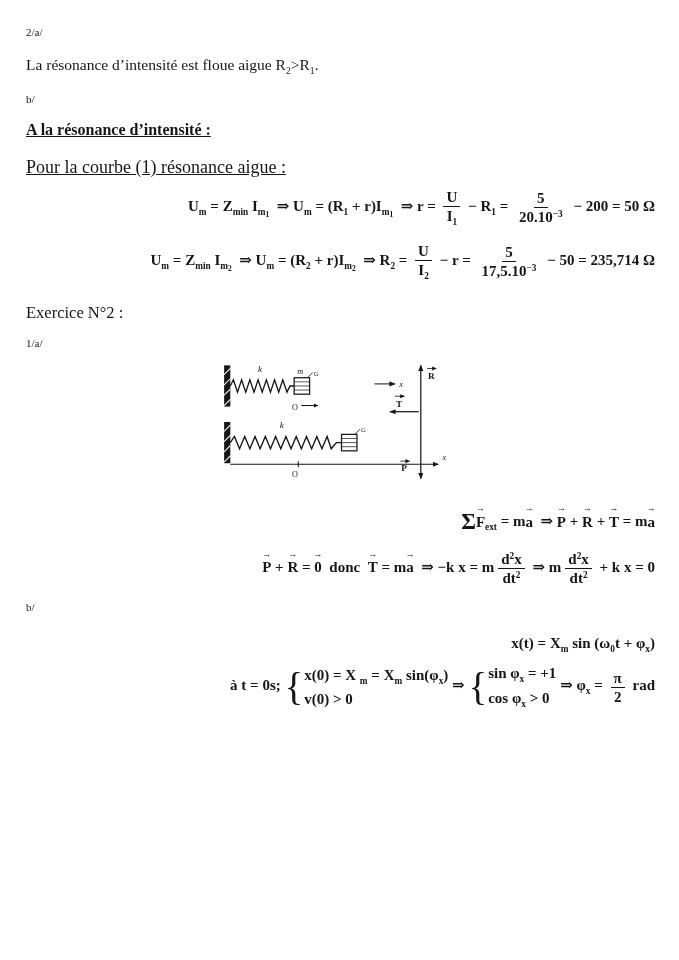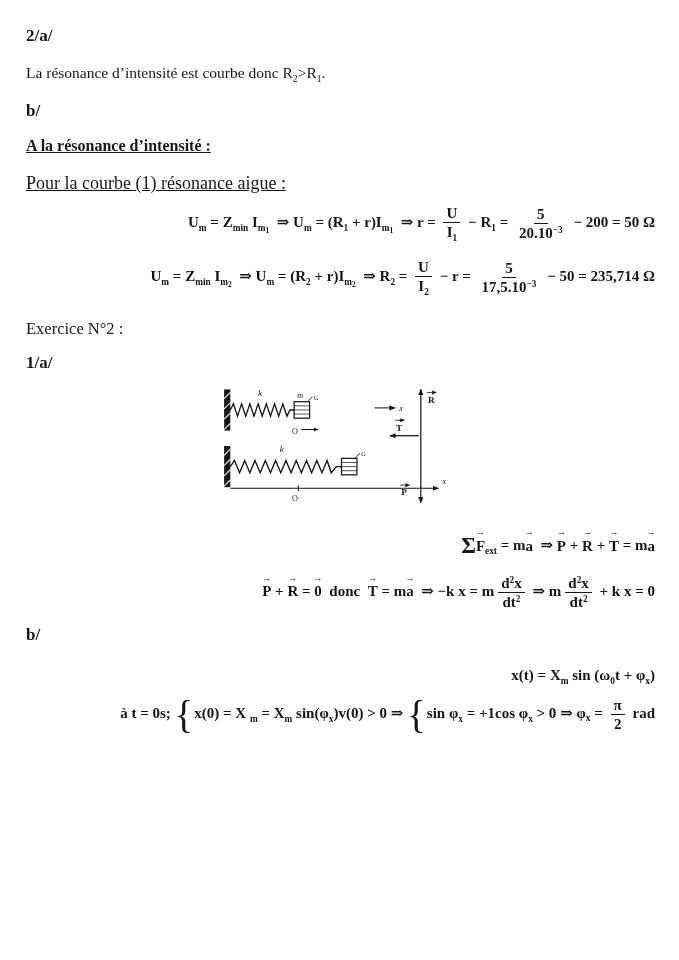--- a/index.html
+++ b/index.html
@@ -6,21 +6,21 @@
   html, body { margin: 0; padding: 0; }
   body {
     width: 679px; height: 960px;
     background: #ffffff;
     color: #161616;
     font-family: "Liberation Serif", "DejaVu Serif", serif;
     overflow: hidden;
   }
   .page { padding: 26px 24px 0 26px; }
 
-  .txt { font-size: 17px; margin: 0 0 16px 0; font-weight: bold; }
+  .txt { font-size: 11px; margin: 0 0 16px 0; }
   .heading-bi {
     font-size: 16px; font-weight: 700; 
     text-decoration: underline; margin: 0 0 18px 0;
   }
   .underline-h { font-size: 18px; text-decoration: underline; margin: 0 0 10px 0; }
   .bold-h { font-size: 16.5px; font-weight: 400; margin: 0 0 14px 0; }
 
   .formula {
     font-size: 15px; font-weight: 700; line-height: 1.9;
     white-space: pre; margin: 0 0 14px 2px; text-align: right;
@@ -40,34 +40,34 @@
     transform: translateX(-50%); font-size: 0.6em;
   }
   .m-frac {
     display: inline-flex; flex-direction: column; align-items: center;
     vertical-align: middle; margin: 0 4px; line-height: 1.2; white-space: pre;
   }
   .m-num { border-bottom: 1.2px solid #161616; padding: 0 3px; }
   .m-den { padding: 0 3px; }
   .m-cases { display: inline-flex; align-items: center; vertical-align: middle; }
   .m-brace { font-size: 2.6em; font-weight: 400; line-height: 0.85; margin-right: 1px; }
-  .m-col { display: inline-flex; flex-direction: row; align-items: flex-start; row-gap: 3px; }
+  .m-col { display: inline-flex; flex-direction: column; align-items: flex-start; row-gap: 3px; }
   .m-row { display: block; line-height: 1.25; white-space: pre; }
 
   .diagram-wrap { text-align: center; margin: 2px 0 8px 0; }
   .diagram-wrap svg { display: inline-block; }
 </style>
 </head>
 <body>
 
 <div class="page">
 
   <p class="txt">2/a/</p>
 
-  <p class="txt formula-plain"><span class="m-txt">La résonance d’intensité est courbe donc R</span><span class="m-sub">2</span><span class="m-txt">&gt;R</span><span class="m-sub">1</span><span class="m-txt">.</span></p>
+  <p class="txt formula-plain"><span class="m-txt">La résonance d’intensité est floue aigue R</span><span class="m-sub">2</span><span class="m-txt">&gt;R</span><span class="m-sub">1</span><span class="m-txt">.</span></p>
 
   <p class="txt">b/</p>
 
   <h3 class="heading-bi">A la résonance d’intensité :</h3>
 
   <p class="underline-h">Pour la courbe (1) résonance aigue :</p>
 
   <div class="formula"><span class="m-txt">U</span><span class="m-sub">m</span><span class="m-txt"> = Z</span><span class="m-sub">min</span><span class="m-txt"> I</span><span class="m-sub">m</span><span class="m-ssub">1</span><span class="m-txt">  ⇒ U</span><span class="m-sub">m</span><span class="m-txt"> = (R</span><span class="m-sub">1</span><span class="m-txt"> + r)I</span><span class="m-sub">m</span><span class="m-ssub">1</span><span class="m-txt">  ⇒ r = </span><span class="m-frac"><span class="m-num"><span class="m-txt">U</span></span><span class="m-den"><span class="m-txt">I</span><span class="m-sub">1</span></span></span><span class="m-txt"> − R</span><span class="m-sub">1</span><span class="m-txt"> = </span><span class="m-frac"><span class="m-num"><span class="m-txt">5</span></span><span class="m-den"><span class="m-txt">20.10</span><span class="m-sup">−3</span></span></span><span class="m-txt"> − 200 = 50 Ω</span></div>
 
 

